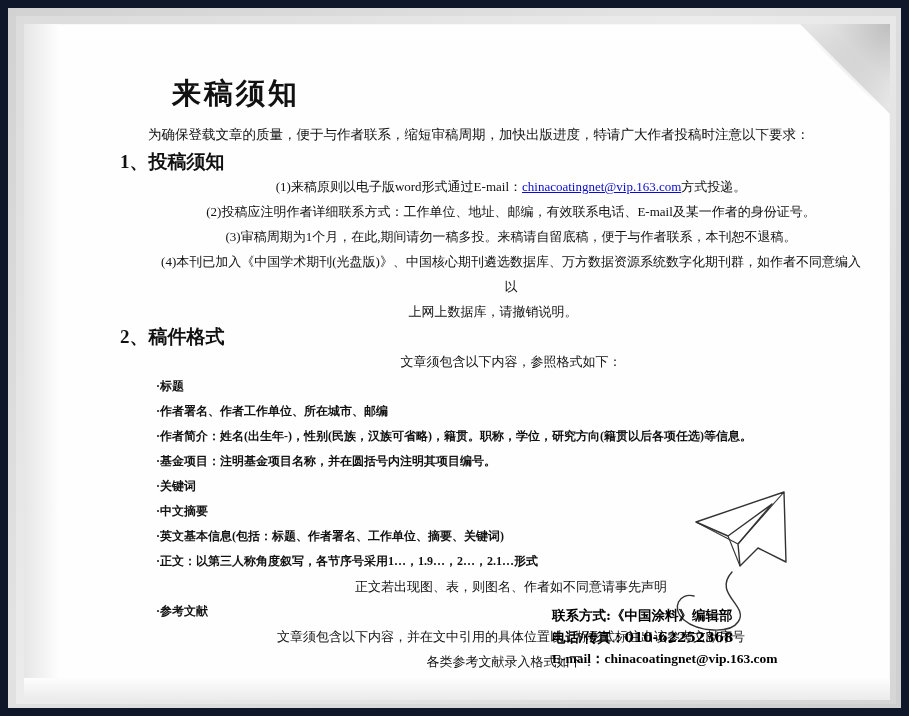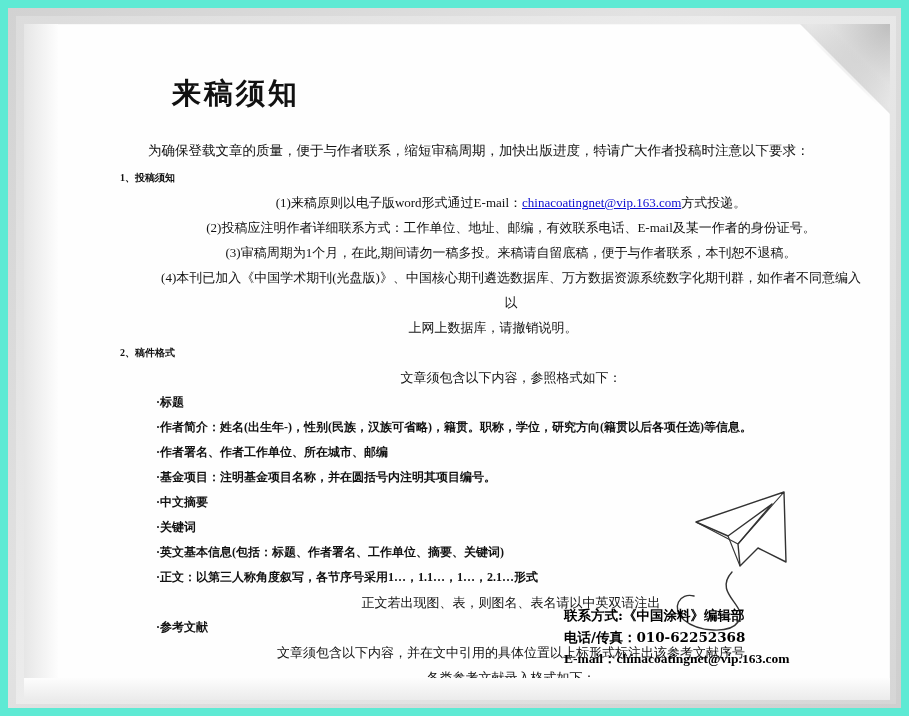--- a/index.html
+++ b/index.html
@@ -12,21 +12,21 @@
     background: #ffffff;
     font-family: "Liberation Serif", "DejaVu Serif", serif;
     overflow: hidden;
   }
 
   
   #page {
     position: relative;
     width: 909px;
     height: 716px;
-    background: #5eead4;
+    background: #0f172a;
     overflow: hidden;
   }
 
   
   .sheet-back {
     position: absolute;
     background: #d8d8d8;
   }
   .sheet-back.b1 {
     left: 8px;  top: 8px;
@@ -117,30 +117,29 @@
     width: 746px;
     font-size: 13.5px;
     line-height: 25px;
     color: #111;
   }
 
   .para-intro {
     text-indent: 28px;
     margin-bottom: 2px;
     font-size: 13.5px;
-    margin-top: 16px;
   }
 
   .section {
     margin-top: 0px;
   }
   .section-head {
     font-weight: bold;
     margin-left: 0px;
-    font-size: 10px;
+    font-size: 19px;
   }
   .section-body {
     margin-left: 36px;
   }
   .item {
     font-size: 13px;
     line-height: 25px;
     text-align: center;
   }
   .continuation {
@@ -164,21 +163,21 @@
   }
 
   a.mail-link {
     color: #0b0bd0;
     text-decoration: underline;
   }
 
   
   .contact {
     position: absolute;
-    left: 540px;
+    left: 528px;
     top: 580px;
     font-family: "DejaVu Serif", "Liberation Serif", serif;
     font-weight: bold;
     font-size: 13.5px;
     line-height: 22px;
     color: #000;
   }
   .contact .en {
     font-family: Liberation Serif, serif;
   }
@@ -246,28 +245,28 @@
         <div class="section">
           <div class="section-head">
             <span>2、</span><span>稿件格式</span>
           </div>
           <div class="section-body">
 
             <div class="item">文章须包含以下内容，参照格式如下：</div>
 
             <div class="bullet-list">
               <div class="bul"><span class="dot">·</span><span>标题</span></div>
+              <div class="bul"><span class="dot">·</span><span>作者署名、作者工作单位、所在城市、邮编</span></div>
               <div class="bul"><span class="dot">·</span><span>作者简介：姓名(出生年-)，性别(民族，汉族可省略)，籍贯。职称，学位，研究方向(籍贯以后各项任选)等信息。</span></div>
-              <div class="bul"><span class="dot">·</span><span>作者署名、作者工作单位、所在城市、邮编</span></div>
               <div class="bul"><span class="dot">·</span><span>基金项目：注明基金项目名称，并在圆括号内注明其项目编号。</span></div>
+              <div class="bul"><span class="dot">·</span><span>关键词</span></div>
               <div class="bul"><span class="dot">·</span><span>中文摘要</span></div>
-              <div class="bul"><span class="dot">·</span><span>关键词</span></div>
               <div class="bul"><span class="dot">·</span><span>英文基本信息(包括：标题、作者署名、工作单位、摘要、关键词)</span></div>
-              <div class="bul"><span class="dot">·</span><span>正文：以第三人称角度叙写，各节序号采用1…，1.1…，1…，2.1…形式</span></div>
-              <div class="item plain">正文若出现图、表，则图名、表名请以中英双语注出</div>
+              <div class="bul"><span class="dot">·</span><span>正文：以第三人称角度叙写，各节序号采用1…，1.9…，2…，2.1…形式</span></div>
+              <div class="item plain">正文若出现图、表，则图名、作者如不同意请事先声明</div>
               <div class="bul"><span class="dot">·</span><span>参考文献</span></div>
               <div class="item plain">文章须包含以下内容，并在文中引用的具体位置以上标形式标注出该参考文献序号</div>
             </div>
 
             <div class="item plain">各类参考文献录入格式如下：</div>
 
             <div class="ref-lines">
               <div>期刊：[序号]作者.题名[J].刊名,年,卷(期):起止页码</div>
 
             </div>

